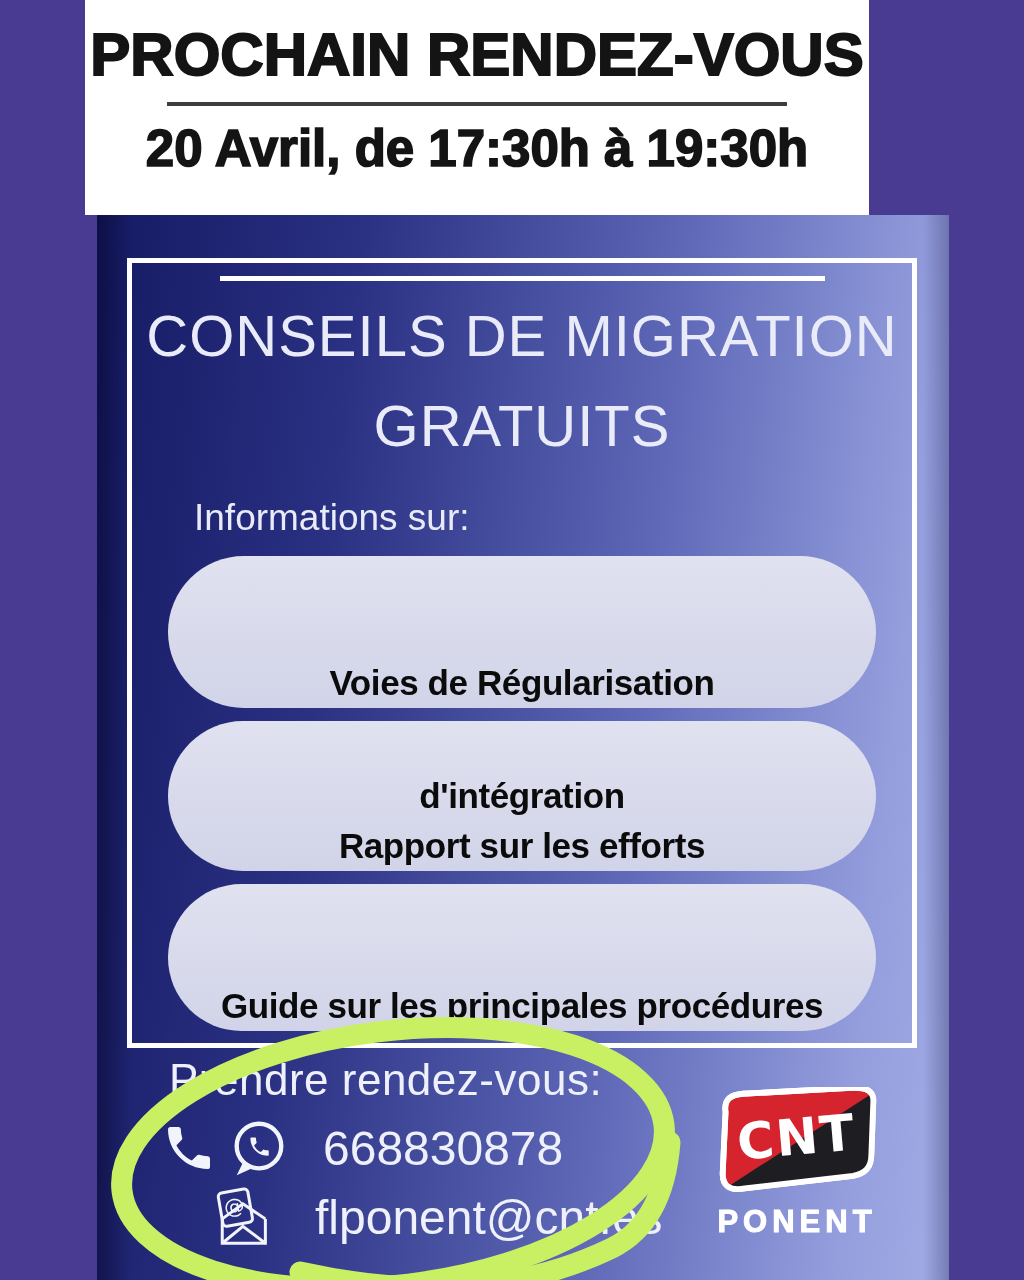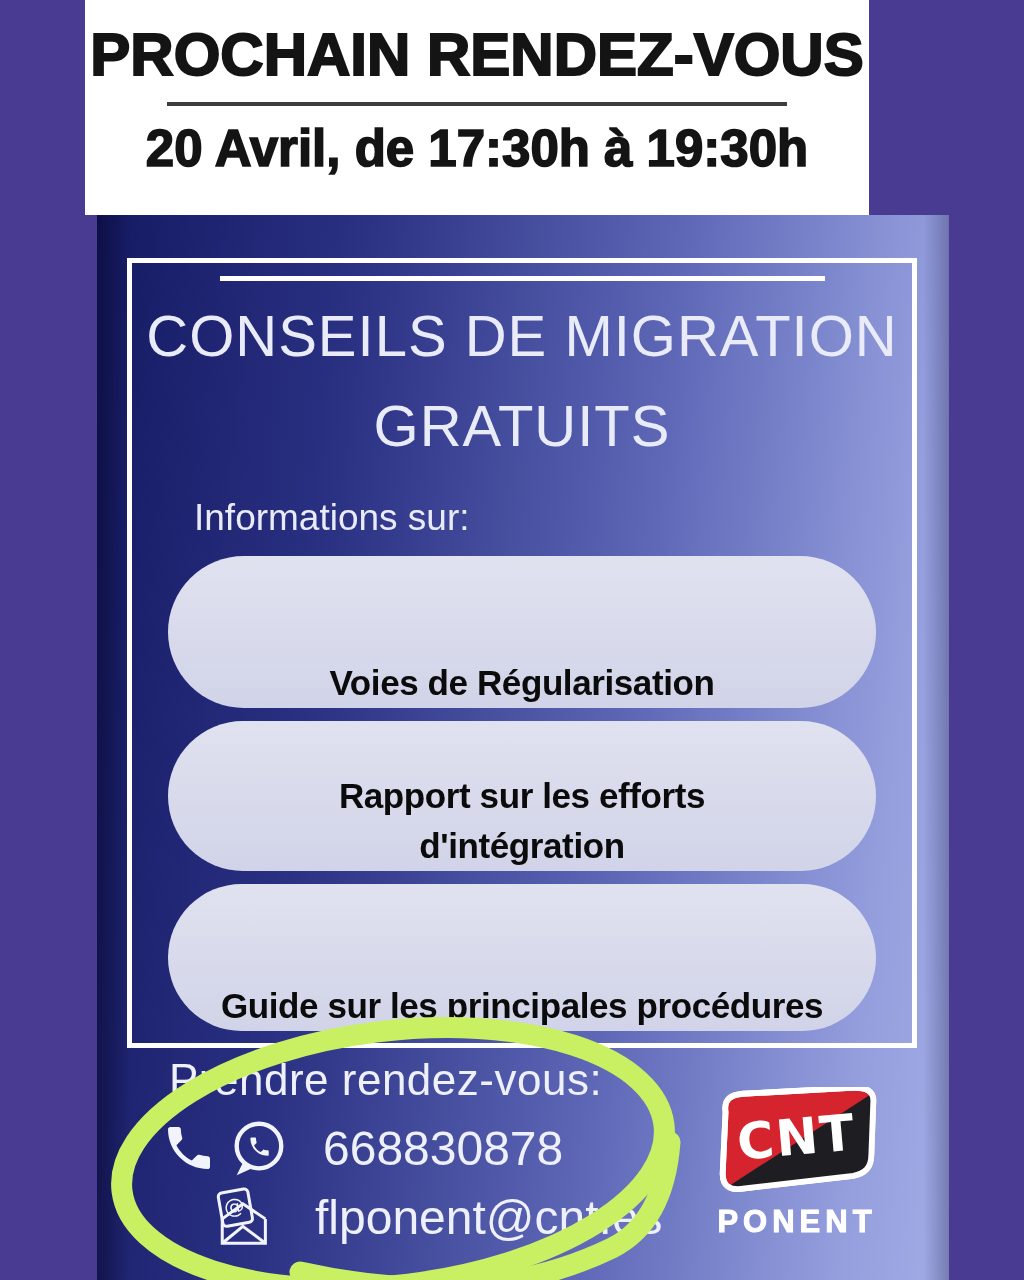--- a/index.html
+++ b/index.html
@@ -97,22 +97,22 @@
     <div class="box-title">
       <span>CONSEILS DE MIGRATION</span>
       <span>GRATUITS</span>
     </div>
     <div class="box-subtitle">Informations sur:</div>
     <div class="pills">
       <div class="pill pill-1">
         <span>Voies de Régularisation</span>
       </div>
       <div class="pill pill-2">
+        <span>d'intégration</span>
         <span>Rapport sur les efforts</span>
-        <span>d'intégration</span>
       </div>
       <div class="pill pill-3">
         <span>Guide sur les principales procédures</span>
       </div>
     </div>
   </div>
 
   <div class="contact">
     <div class="contact-heading">Prendre rendez-vous:</div>
     <div class="contact-row row-phone">

